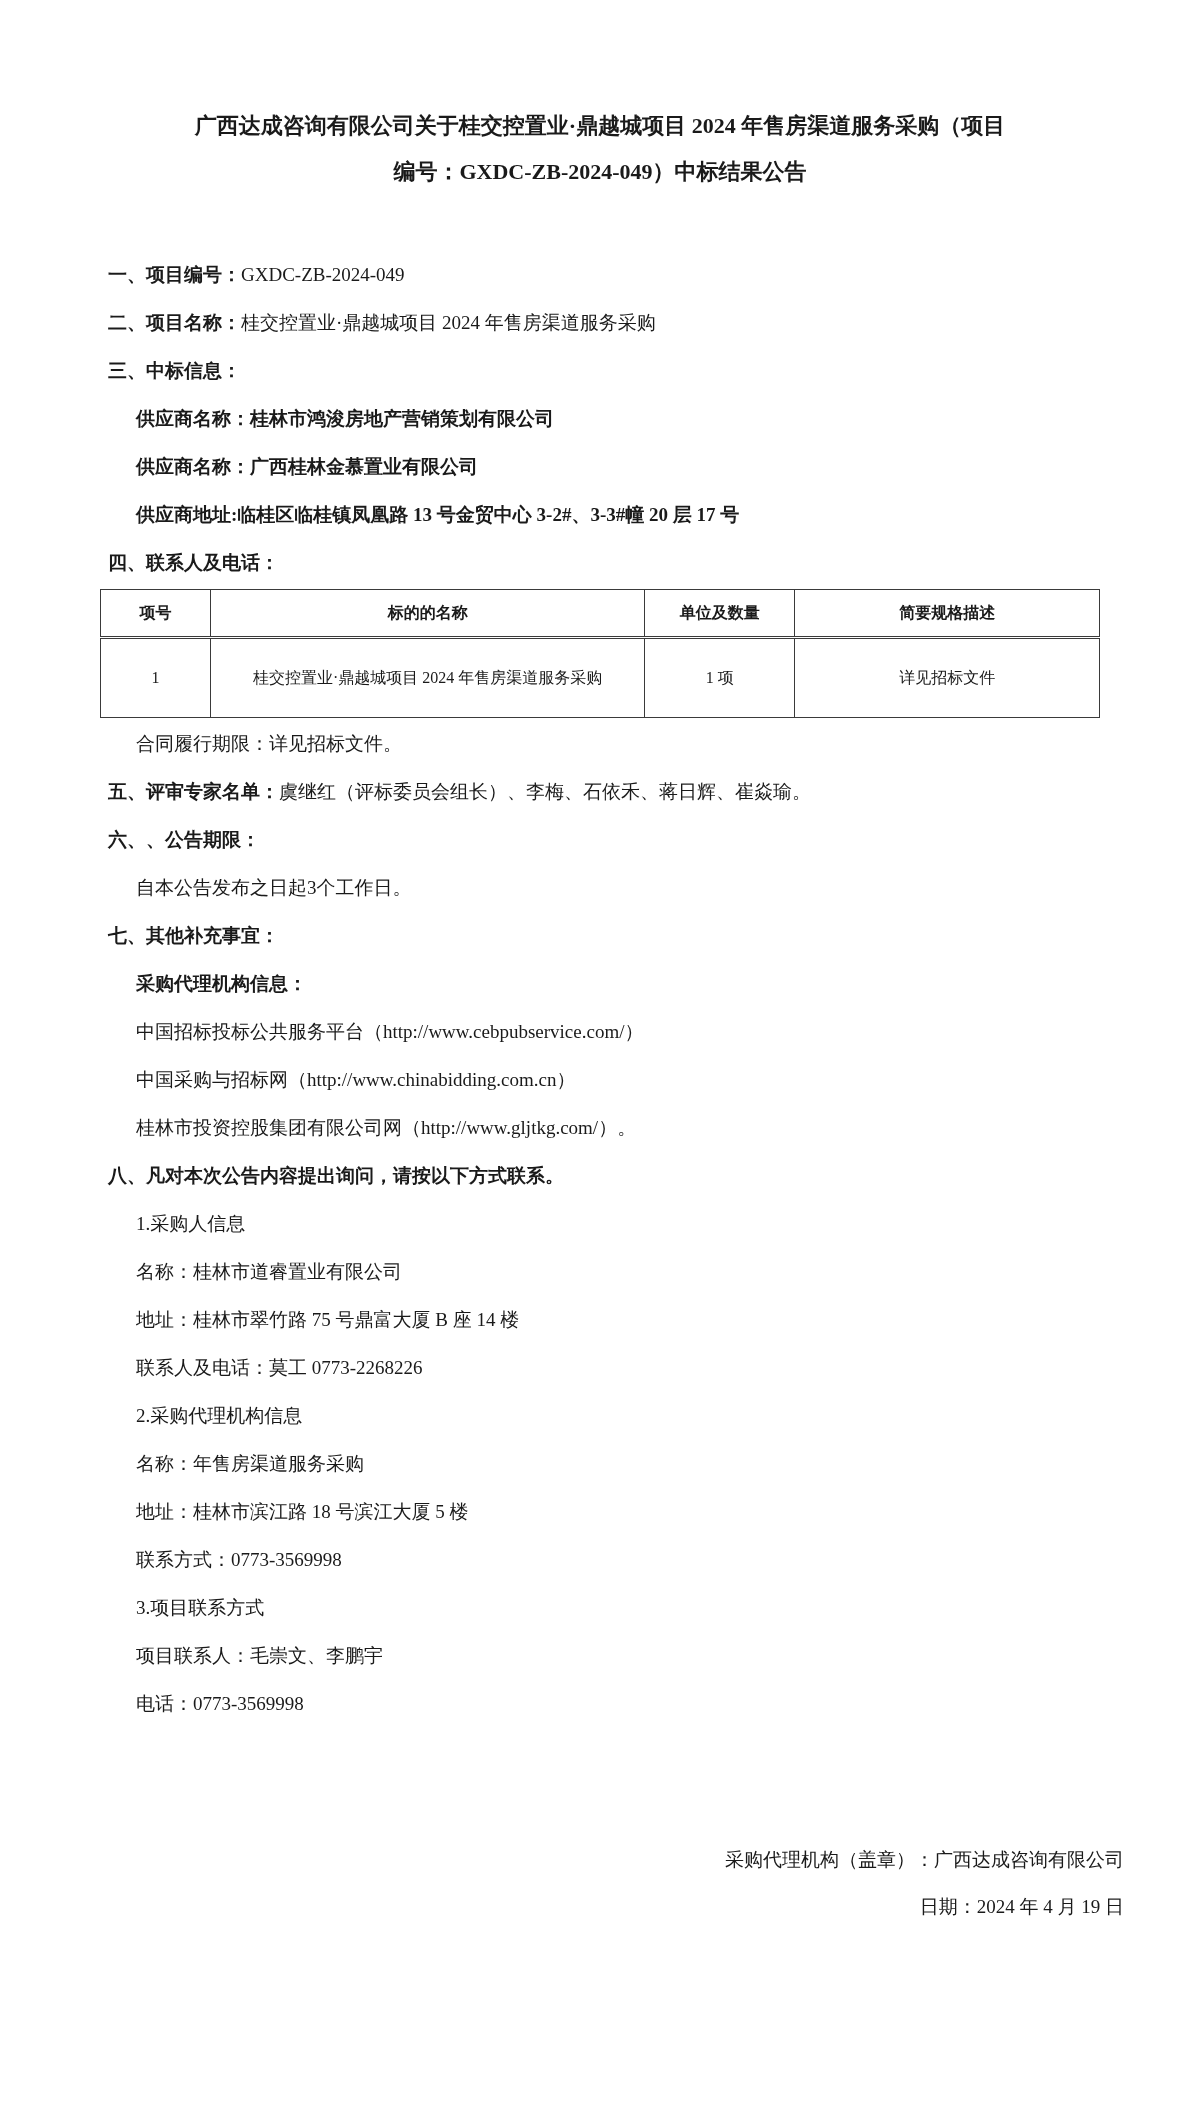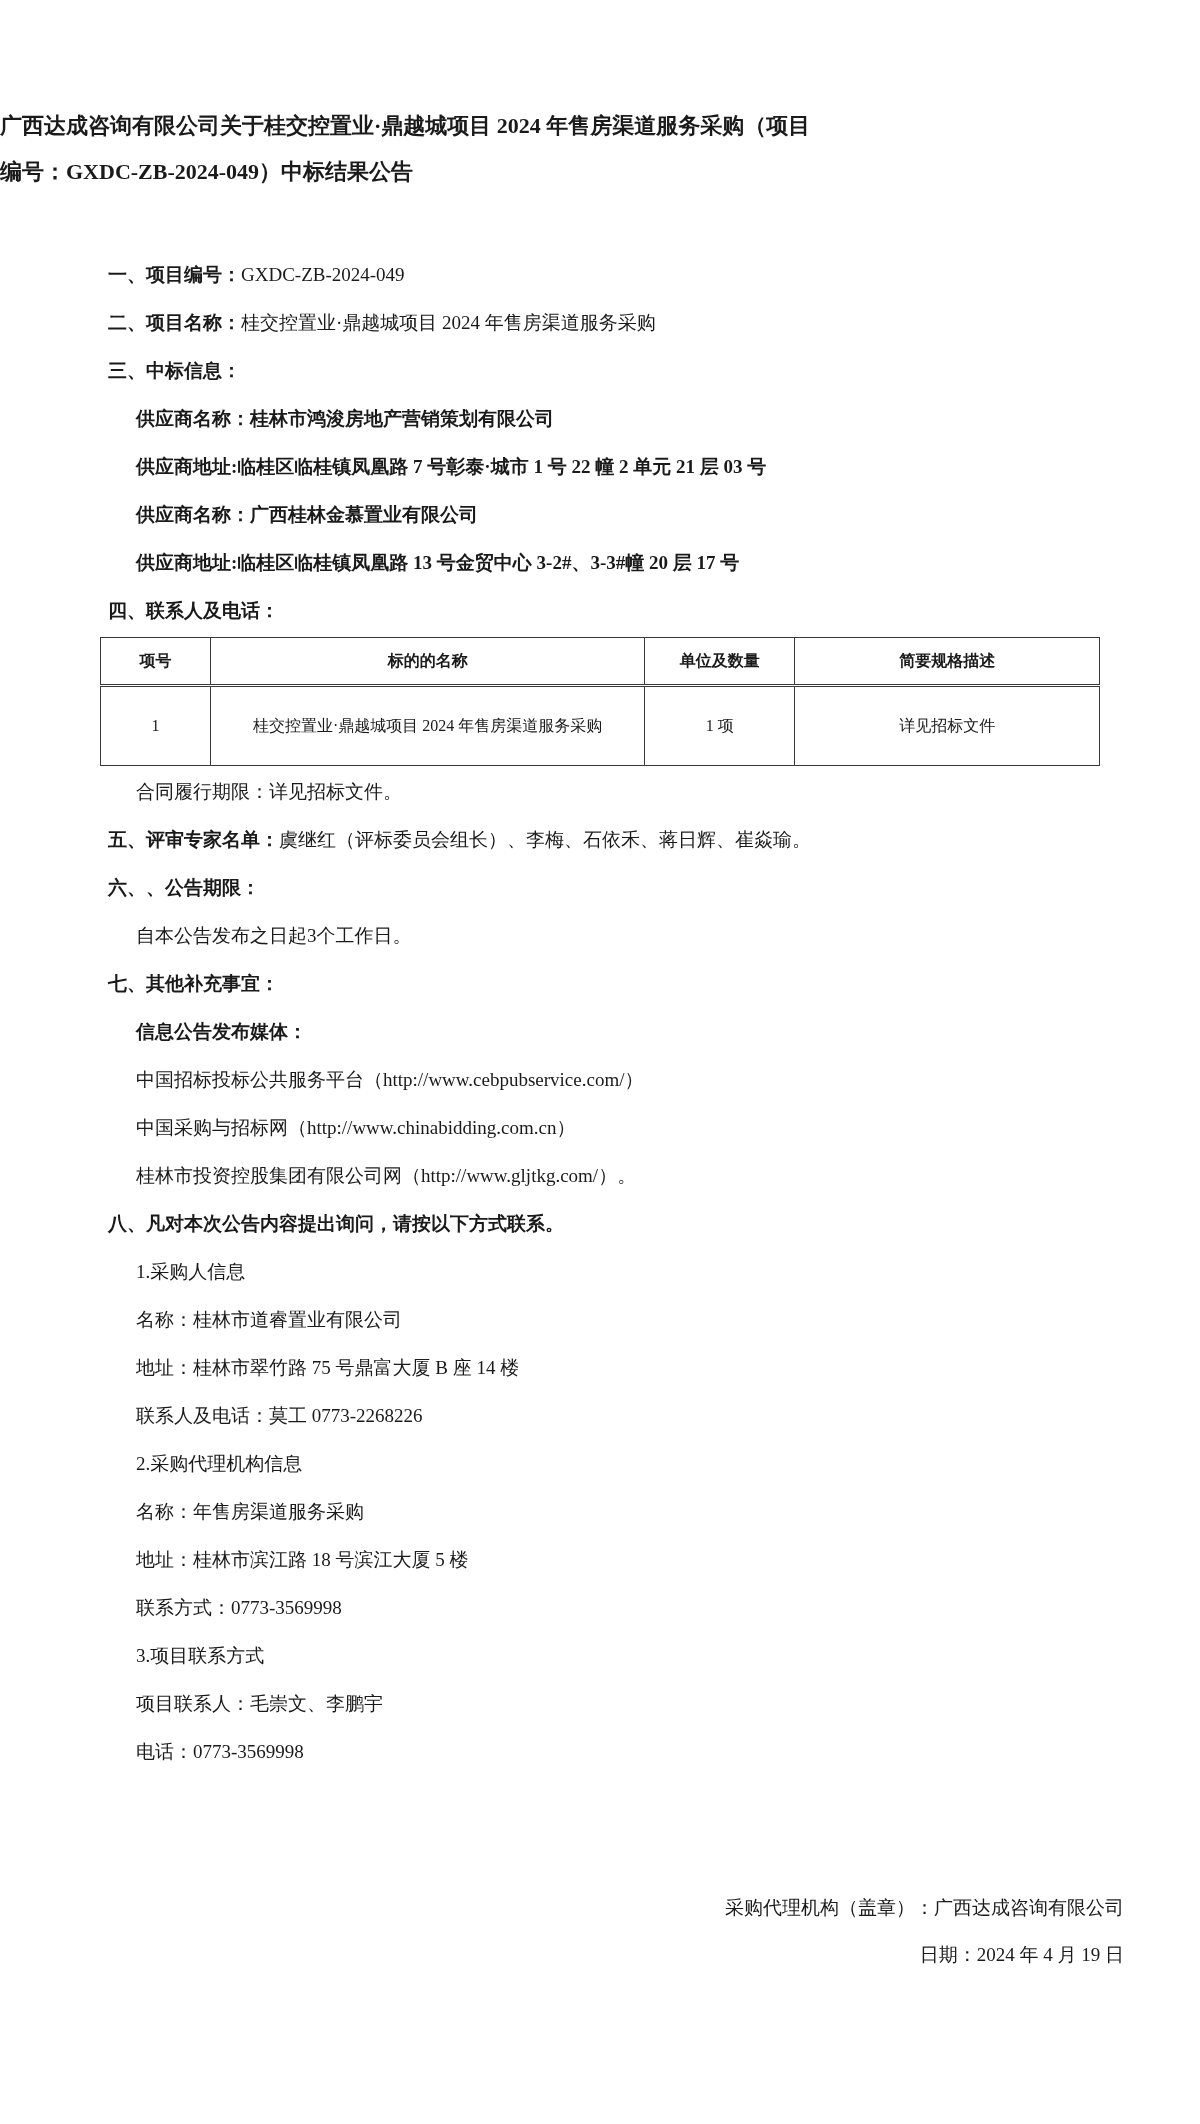--- a/index.html
+++ b/index.html
@@ -12,21 +12,21 @@
     height: 2124px;
     background: #ffffff;
     color: #1a1a1a;
     font-family: "Liberation Serif", "DejaVu Serif", serif;
     box-sizing: border-box;
     overflow: hidden;
     position: relative;
   }
   .doc-title {
     padding-top: 103px;
-    text-align: left;
+    text-align: center;
     font-weight: bold;
     font-size: 22px;
     line-height: 46px;
   }
   .doc-body {
     margin-top: 56px;
     padding-left: 108px;
     font-size: 19px;
   }
   .doc-line {
@@ -85,21 +85,20 @@
     <div>编号：GXDC-ZB-2024-049）中标结果公告</div>
   </div>
 
   <div class="doc-body">
 
     <div id="lines-before">
         <div class="doc-line"><span class="run-bold">一、项目编号：</span><span>GXDC-ZB-2024-049</span></div>
         <div class="doc-line"><span class="run-bold">二、项目名称：</span><span>桂交控置业·鼎越城项目 2024 年售房渠道服务采购</span></div>
         <div class="doc-line"><span class="run-bold">三、中标信息：</span></div>
         <div class="doc-line indent"><span class="run-bold">供应商名称：桂林市鸿浚房地产营销策划有限公司</span></div>
-        <div class="doc-line indent"><span class="run-bold">供应商地址:临桂区临桂镇凤凰路 7 号彰泰·城市 1 号 22 幢 2 单元 21 层 03 号</span></div>
         <div class="doc-line indent"><span class="run-bold">供应商名称：广西桂林金慕置业有限公司</span></div>
         <div class="doc-line indent"><span class="run-bold">供应商地址:临桂区临桂镇凤凰路 13 号金贸中心 3-2#、3-3#幢 20 层 17 号</span></div>
         <div class="doc-line"><span class="run-bold">四、联系人及电话：</span></div>
       </div>
 
     <table class="subject-table">
       <colgroup>
         <col class="c1">
           <col class="c2">
           <col class="c3">
@@ -122,21 +121,21 @@
           </tr>
         </tbody>
     </table>
 
     <div id="lines-after">
         <div class="doc-line indent"><span>合同履行期限：详见招标文件。</span></div>
         <div class="doc-line"><span class="run-bold">五、评审专家名单：</span><span>虞继红（评标委员会组长）、李梅、石依禾、蒋日辉、崔焱瑜。</span></div>
         <div class="doc-line"><span class="run-bold">六、、公告期限：</span></div>
         <div class="doc-line indent"><span>自本公告发布之日起3个工作日。</span></div>
         <div class="doc-line"><span class="run-bold">七、其他补充事宜：</span></div>
-        <div class="doc-line indent"><span class="run-bold">信息公告发布媒体：</span></div>
+        <div class="doc-line indent"><span class="run-bold">采购代理机构信息：</span></div>
         <div class="doc-line indent"><span>中国招标投标公共服务平台（http://www.cebpubservice.com/）</span></div>
         <div class="doc-line indent"><span>中国采购与招标网（http://www.chinabidding.com.cn）</span></div>
         <div class="doc-line indent"><span>桂林市投资控股集团有限公司网（http://www.gljtkg.com/）。</span></div>
         <div class="doc-line"><span class="run-bold">八、凡对本次公告内容提出询问，请按以下方式联系。</span></div>
         <div class="doc-line indent"><span>1.采购人信息</span></div>
         <div class="doc-line indent"><span>名称：桂林市道睿置业有限公司</span></div>
         <div class="doc-line indent"><span>地址：桂林市翠竹路 75 号鼎富大厦 B 座 14 楼</span></div>
         <div class="doc-line indent"><span>联系人及电话：莫工 0773-2268226</span></div>
         <div class="doc-line indent"><span>2.采购代理机构信息</span></div>
         <div class="doc-line indent"><span>名称：年售房渠道服务采购</span></div>

